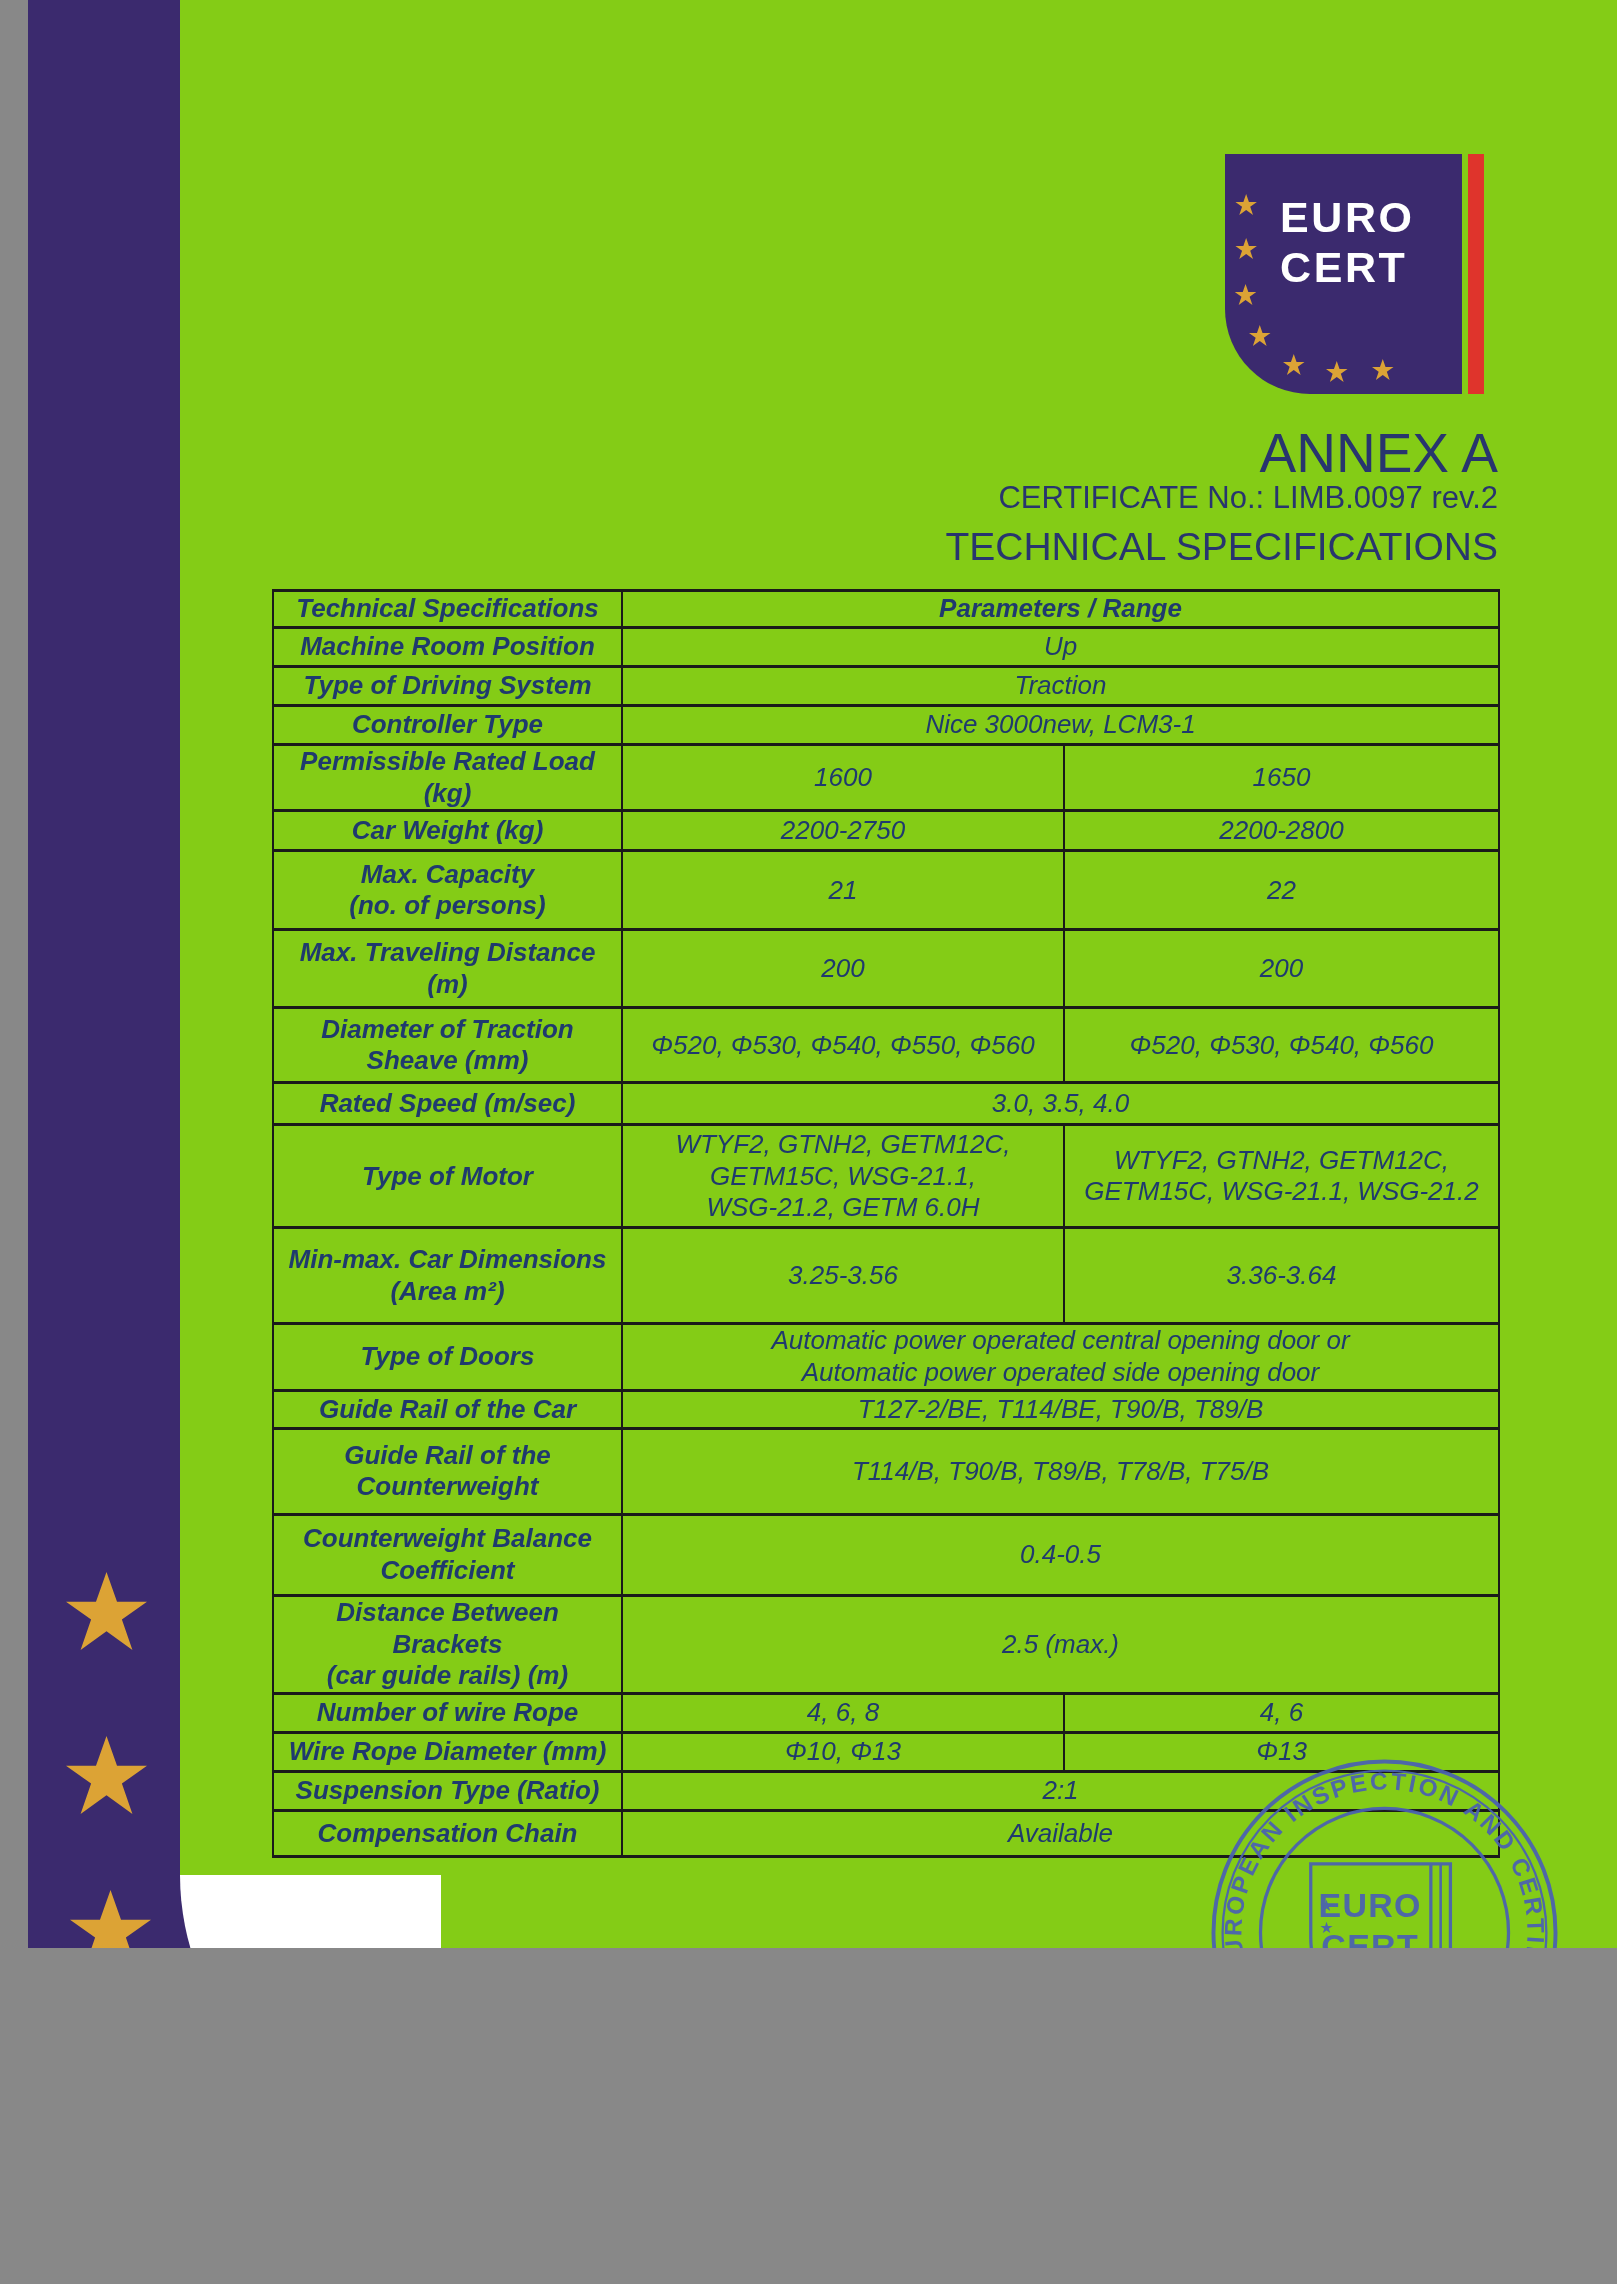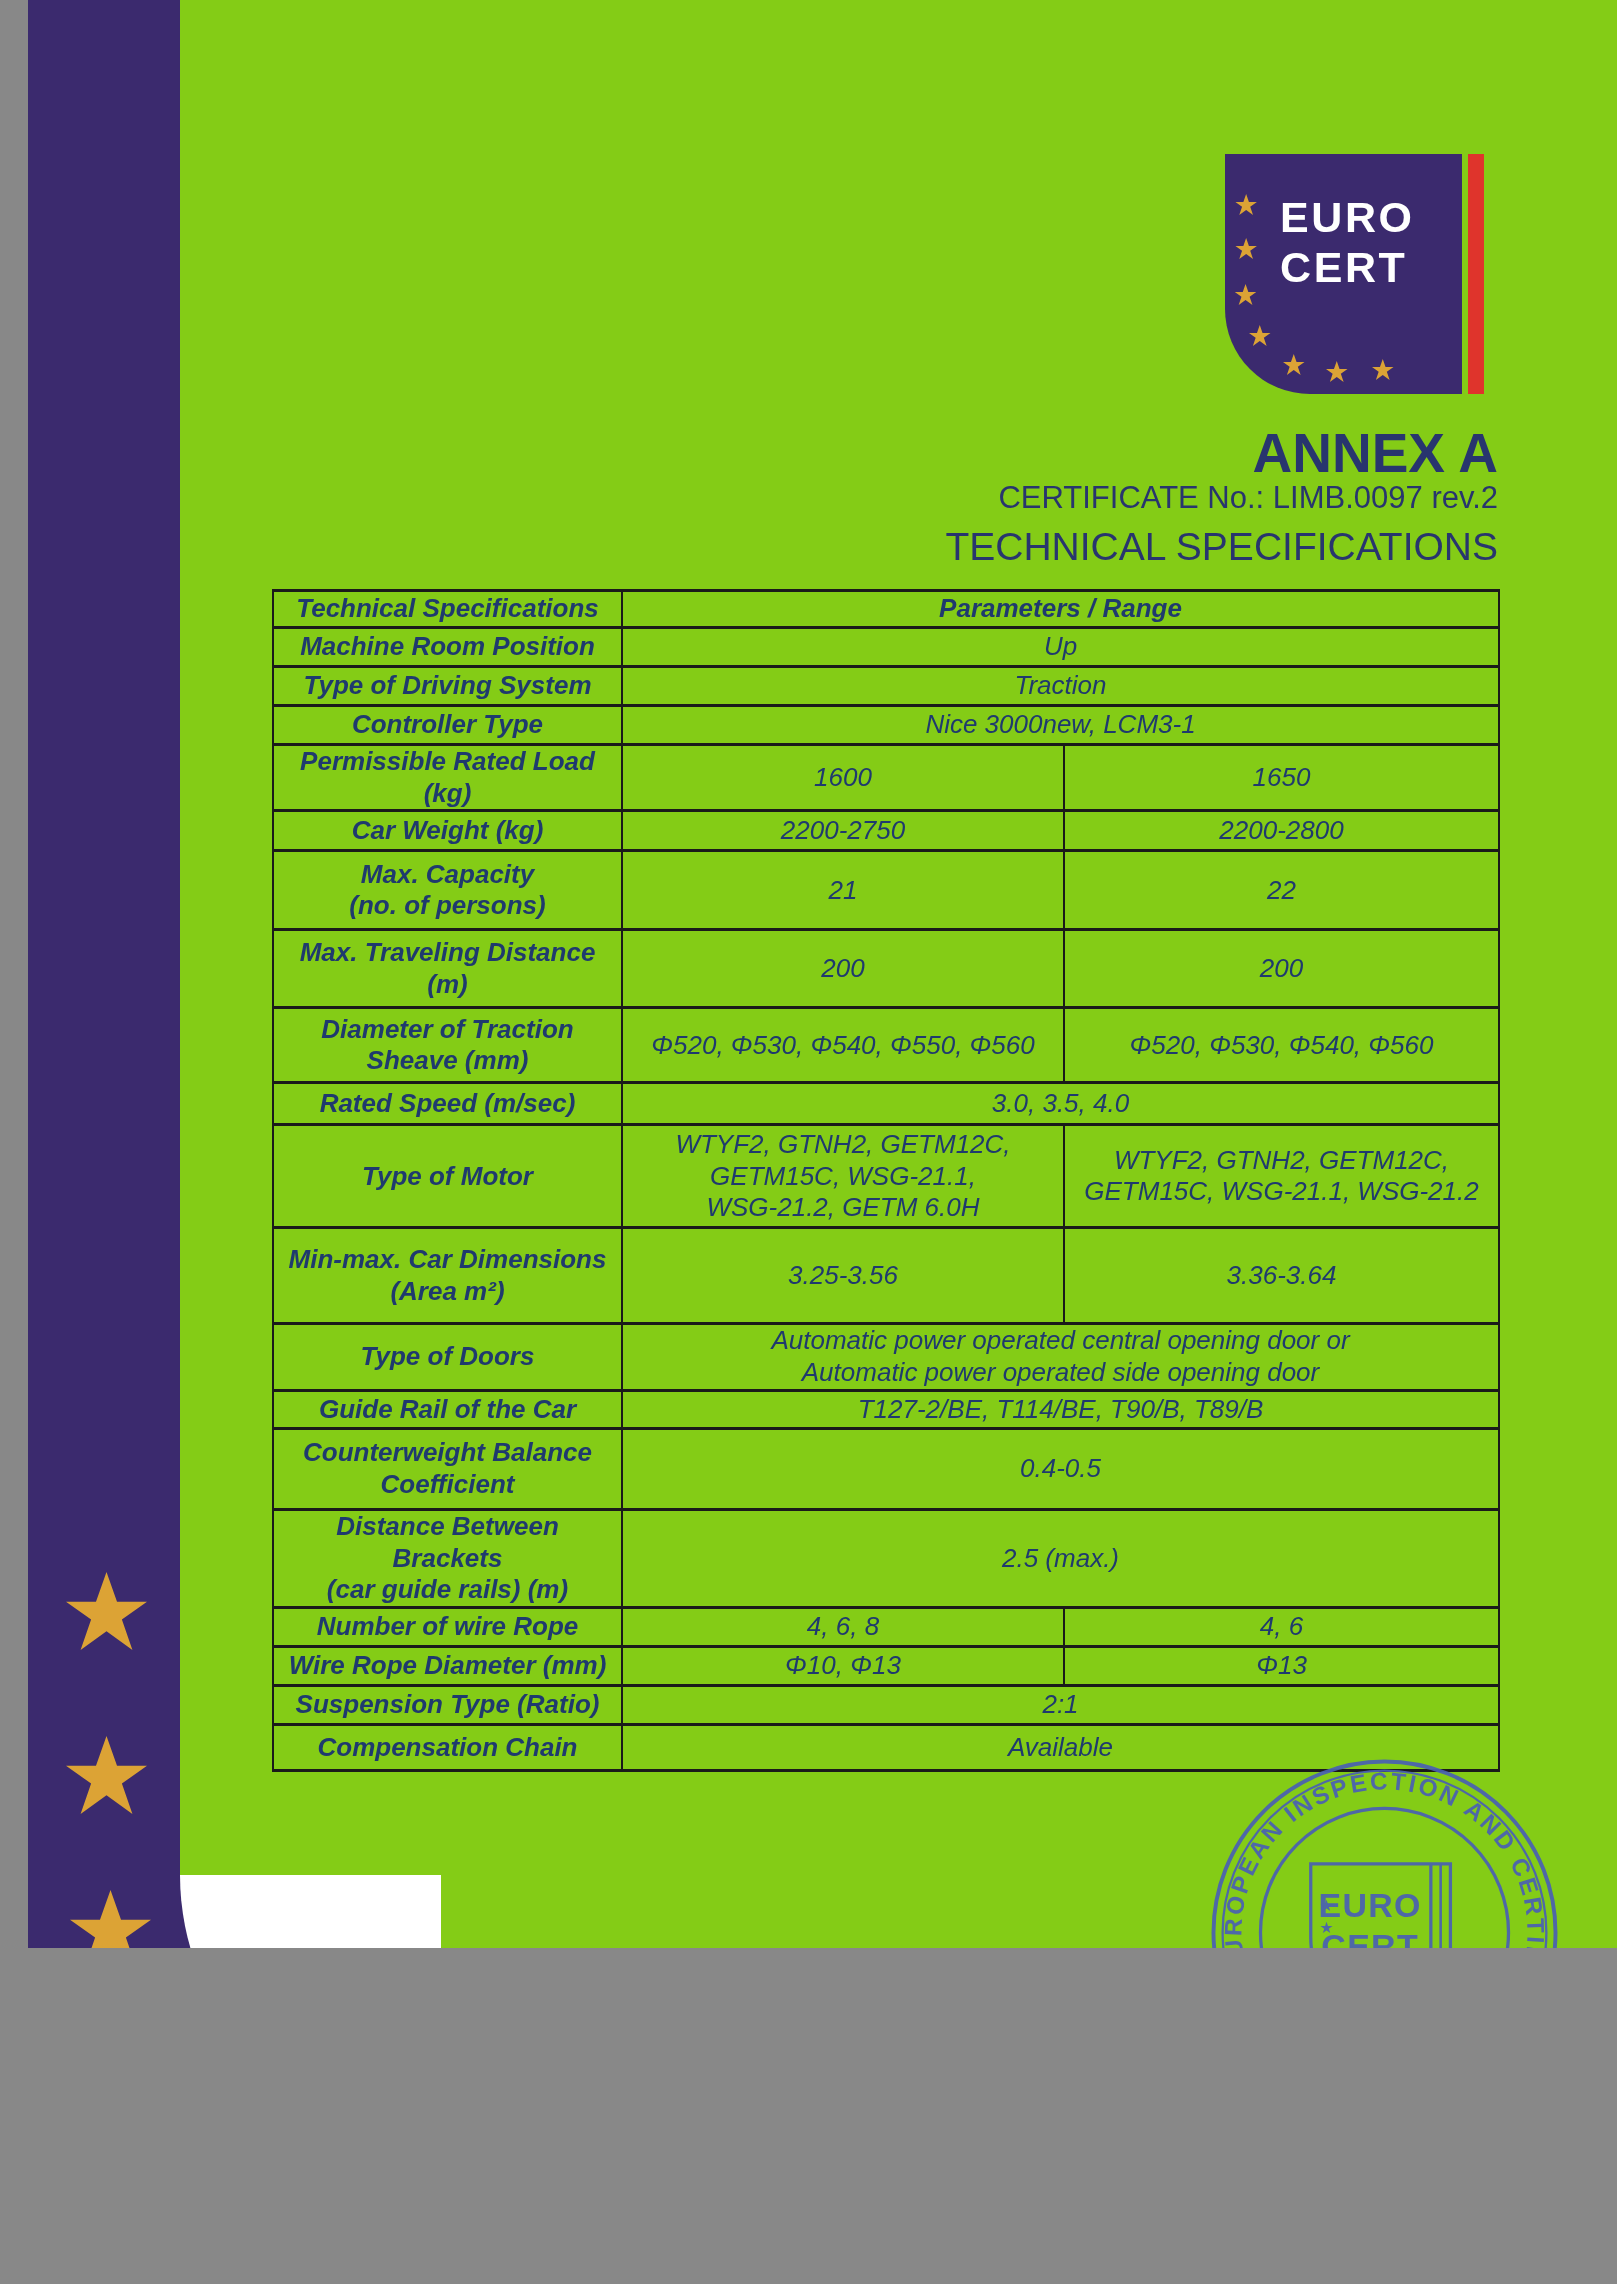--- a/index.html
+++ b/index.html
@@ -16,21 +16,21 @@
   .star { position:absolute; background:#DCA335;
     clip-path:polygon(50% 0%, 63% 38%, 100% 38%, 69% 61%, 82% 100%, 50% 76%, 18% 100%, 31% 61%, 0% 38%, 37% 38%); }
   
   .ec-logo { position:absolute; left:1197px; top:154px; width:237px; height:240px;
     background:#3B2A6E; border-bottom-left-radius:85px; }
   .ec-text { position:absolute; left:55px; top:38px; color:#ffffff; font-weight:800;
     font-size:43px; line-height:50px; letter-spacing:2.6px; }
   .ec-stripe { position:absolute; left:1440px; top:154px; width:16.3px; height:240px; background:#DF342C; }
   
   .hline { position:absolute; right:147px; color:#28356E; white-space:nowrap; text-align:right; }
-  .annex { top:421px; font-size:55px; font-weight:700; }
+  .annex { top:421px; font-size:55px; font-weight:400; }
   .certno { top:480px; font-size:31px; font-weight:400; }
   .techspec { top:525px; font-size:39px; font-weight:400; }
   
   table.spec { position:absolute; left:244px; top:589px; width:1225px;
     border-collapse:collapse; table-layout:fixed; }
   table.spec td { border-left:2.6px solid #1a1a1a; border-right:2.6px solid #1a1a1a;
     border-top:3.9px solid #1a1a1a; border-bottom:3.9px solid #1a1a1a;
     text-align:center; vertical-align:middle; color:#1F3A6E; font-style:italic;
     font-size:26px; line-height:1.22; white-space:pre-line; padding:0 5.2px; }
   td.lab { font-weight:700; }
@@ -151,20 +151,25 @@
           <td>3.36-3.64</td>
         </tr>
     <tr style="height:66px">
           <td class="lab">Type of Doors</td>
           <td colspan="2">Automatic power operated central opening door or
 Automatic power operated side opening door</td>
         </tr>
     <tr style="height:38px">
           <td class="lab">Guide Rail of the Car</td>
           <td colspan="2">T127-2/BE, T114/BE, T90/B, T89/B</td>
+        </tr>
+    <tr style="height:86px">
+          <td class="lab">Guide Rail of the
+Counterweight</td>
+          <td colspan="2">T114/B, T90/B, T89/B, T78/B, T75/B</td>
         </tr>
     <tr style="height:81px">
           <td class="lab">Counterweight Balance
 Coefficient</td>
           <td colspan="2">0.4-0.5</td>
         </tr>
     <tr style="height:75px">
           <td class="lab">Distance Between Brackets
 (car guide rails) (m)</td>
           <td colspan="2">2.5 (max.)</td>

